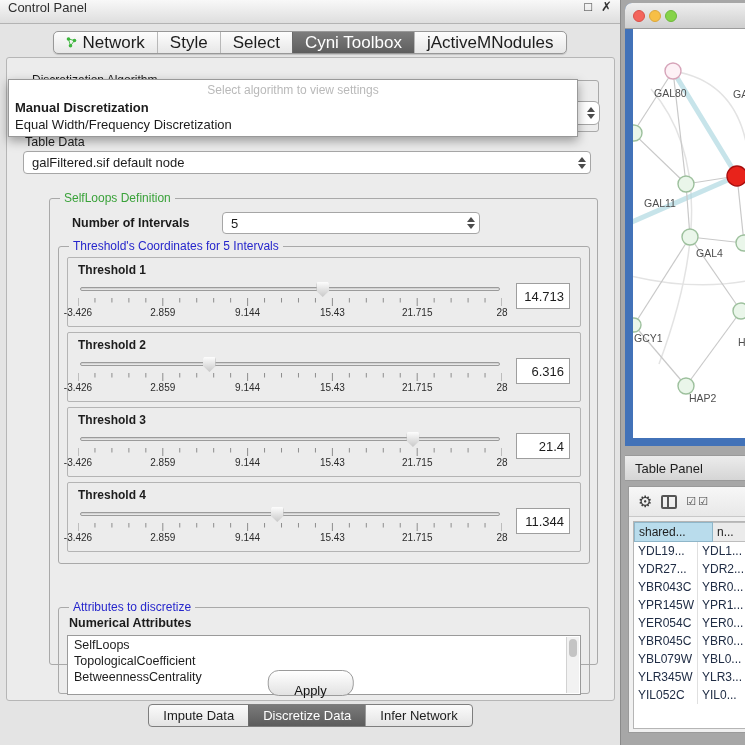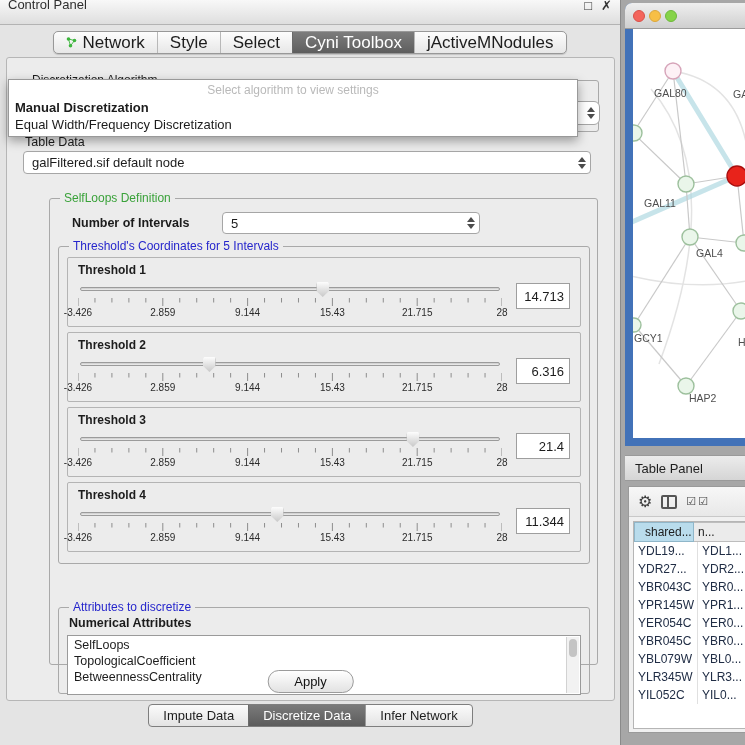--- a/index.html
+++ b/index.html
@@ -1,21 +1,21 @@
 <!DOCTYPE html>
 <html><head>
 <meta charset="utf-8">
 <style>
   * { margin:0; padding:0; box-sizing:border-box; }
   html,body { width:745px; height:745px; }
   body { position:relative; background:#a7a7a7; font-family:"Liberation Sans",sans-serif; overflow:hidden; color:#1c1c1c; }
 
   
   .control-panel { position:absolute; left:0; top:0; width:621px; height:745px; background:#e4e4e4; border-right:1px solid #8a8a8a; }
-  .cp-titlebar { height:24px; background:linear-gradient(#f8f8f8,#dedede); border-bottom:1px solid #b3b3b3; display:flex; align-items:flex-end; padding:12px 8px; font-size:13px; color:#2e2e2e; }
+  .cp-titlebar { height:24px; background:linear-gradient(#f8f8f8,#dedede); border-bottom:1px solid #b3b3b3; display:flex; align-items:flex-start; padding:0 8px; font-size:13px; color:#2e2e2e; }
   .cp-titlebar .spacer { flex:1; }
   .win-btn { font-size:13px; color:#333; margin-left:9px; cursor:default; line-height:1; }
 
   .top-tabs { position:absolute; top:31px; left:0; right:0; display:flex; justify-content:center; }
   .tab-group { display:flex; border:1px solid #989898; border-radius:5px; overflow:hidden; height:23px; background:linear-gradient(#fdfdfd,#e7e7e7); box-shadow:0 1px 1px rgba(0,0,0,.15); }
   .tab { display:flex; align-items:center; gap:5px; padding:0 12px; font-size:17px; color:#1d1d1d; border-left:1px solid #b8b8b8; white-space:nowrap; }
   .tab:first-child { border-left:none; }
   .tab.selected { background:linear-gradient(#7c7c7c,#5e5e5e); color:#fff; border-left-color:#6a6a6a; }
 
   .cp-body { position:absolute; left:6px; top:57px; width:609px; height:644px; background:#ececec; border:1px solid #b6b6b6; border-radius:3px; }
@@ -60,21 +60,21 @@
                font-size:13px; display:flex; align-items:center; justify-content:flex-end; padding:0 5px; }
 
   .attr-group { left:8px; top:376px; width:532px; height:87px;margin-top:32px; }
   .attr-heading { position:absolute; left:10px; top:8px; font-weight:bold; font-size:12.5px; }
   .attr-list { position:absolute; left:8px; top:27px; right:8px; height:60px; background:#fff; border:1px solid #9a9a9a; overflow:hidden; }
   .attr-items { position:absolute; left:0; top:1px; right:14px; }
   .attr-item { font-size:12.5px; line-height:16px; padding-left:6px; white-space:nowrap; }
   .attr-scroll { position:absolute; top:1px; right:1px; bottom:1px; width:13px; background:#f2f2f2; border-left:1px solid #d2d2d2; }
   .attr-thumb { position:absolute; top:2px; left:2px; width:8px; height:18px; background:#c4c4c4; border-radius:4px; }
 
-  .apply-btn { position:absolute; left:50%; top:612px; transform:translateX(-50%); height:23px; padding:3px 26px;
+  .apply-btn { position:absolute; left:50%; top:612px; transform:translateX(-50%); height:23px; padding:12px 26px;
                background:linear-gradient(#ffffff,#e2e2e2); border:1px solid #9b9b9b; border-radius:11px;
                font-size:13px; font-family:"Liberation Sans",sans-serif; color:#111; }
 
   .dropdown-popup { position:absolute; left:8px; top:79px; width:570px; z-index:5; background:#fff;
                     border:1px solid #999; box-shadow:0 4px 10px rgba(0,0,0,.35); padding:2px 0 3px; }
   .dd-placeholder { text-align:center; color:#b9b9b9; font-size:12px; padding:1px 0 2px; }
   .dd-opt { font-size:13px; padding:1px 6px; white-space:nowrap; }
   .dd-opt.bold { font-weight:bold; }
 
   .bottom-tabs { position:absolute; top:704px; left:0; width:621px; display:flex; justify-content:center; }
@@ -96,21 +96,21 @@
   .tp-header { position:absolute; left:625px; top:455px; width:122px; height:26px; background:linear-gradient(#ececec,#d5d5d5);
                border-top:1px solid #9a9a9a; border-bottom:1px solid #9a9a9a; display:flex; align-items:center; padding-left:10px; font-size:13px; color:#1f1f1f; }
   .tp-window { position:absolute; left:628px; top:486px; width:130px; height:247px; background:#f0f0f0; border:1px solid #9a9a9a; }
   .tp-toolbar { height:30px; display:flex; align-items:center; gap:9px; padding:0 9px; background:linear-gradient(#f7f7f7,#e8e8e8); border-bottom:1px solid #c8c8c8; }
   .gear { font-size:16px; color:#3d3d3d; line-height:1; }
   .col-icon { width:16px; height:14px; border:2px solid #555; border-radius:2px; position:relative; }
   .col-icon::before { content:""; position:absolute; left:4px; top:0; bottom:0; width:2px; background:#555; }
   .cb-icons { font-size:11px; color:#3d3d3d; letter-spacing:2px; }
   .tp-table { position:absolute; left:4px; top:34px; right:6px; bottom:3px; background:#fff; border:1px solid #b5b5b5; overflow:hidden; }
   .tp-head { display:flex; height:20px; font-size:12px; color:#1d1d1d; }
-  .tp-head .c1 { width:60px; background:#b9dcec; border:1px solid #8fb6c9; display:flex; align-items:center; padding-left:10px; }
+  .tp-head .c1 { width:79px; background:#b9dcec; border:1px solid #8fb6c9; display:flex; align-items:center; padding-left:4px; }
   .tp-head .c2 { flex:1; background:#ebebeb; border:1px solid #bdbdbd; border-left:none; display:flex; align-items:center; padding-left:4px; }
   .tp-row { display:flex; height:18px; font-size:12px; color:#202d45; }
   .tp-row .c1 { width:64px; padding-left:4px; border-right:1px solid #e0e0e0; display:flex; align-items:center; white-space:nowrap; overflow:hidden; }
   .tp-row .c2 { flex:1; padding-left:4px; display:flex; align-items:center; white-space:nowrap; overflow:hidden; }
 </style>
 </head>
 <body>
 
 <div class="control-panel">
 

